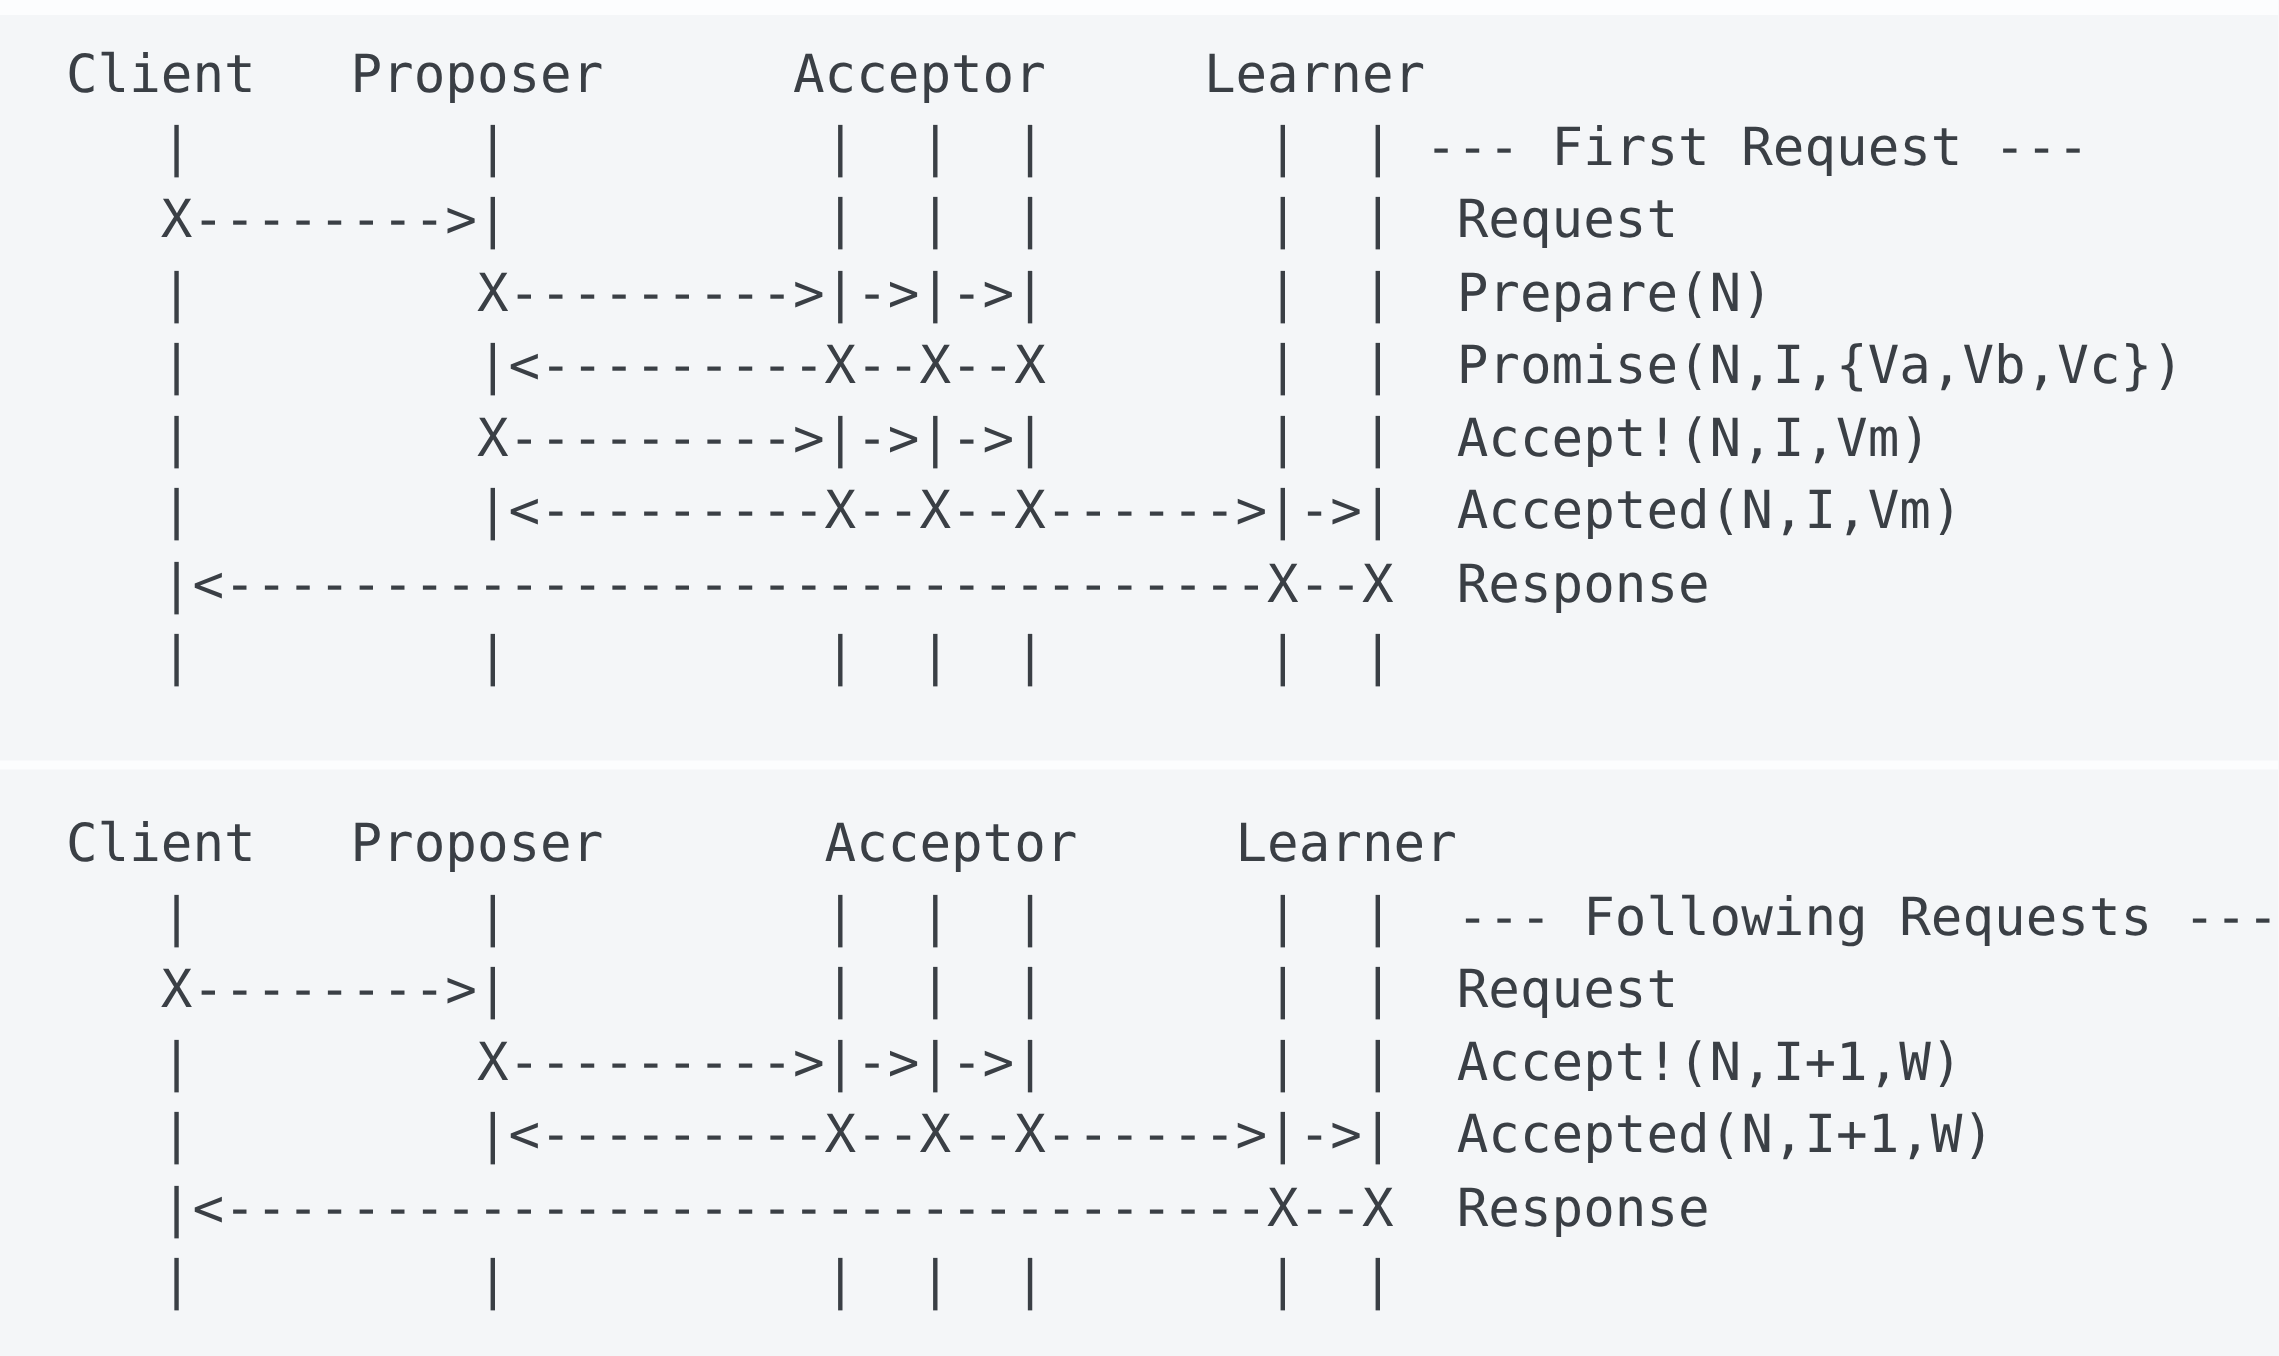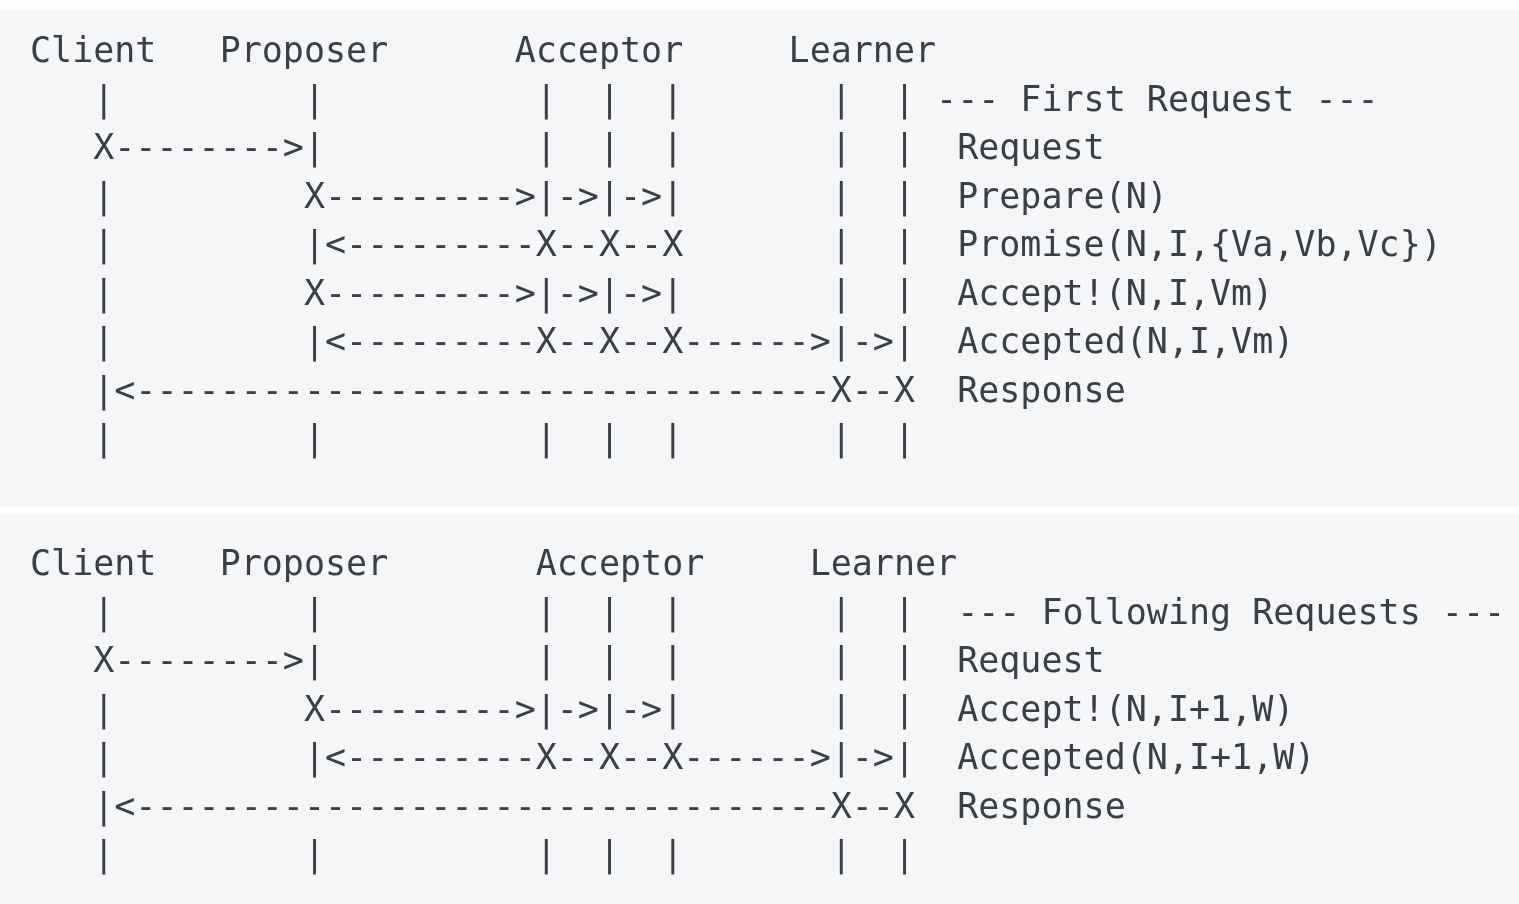--- a/index.html
+++ b/index.html
@@ -20,21 +20,21 @@
   #block-first {
     margin-top: 10px;
     height: 497px;
   }
   #block-following {
     margin-top: 6px;
     height: 391px;
   }
   pre.ascii {
     margin: 0;
-    padding: 16px 0 0 30px;
+    padding: 16px 0 0 44px;
     font-family: "DejaVu Sans Mono", "Liberation Mono", monospace;
     font-size: 35px;
     line-height: 48.5px;
     color: #3a3f45;
     white-space: pre;
     letter-spacing: 0;
   }
   #block-following pre.ascii {
     padding-top: 26px;
   }

